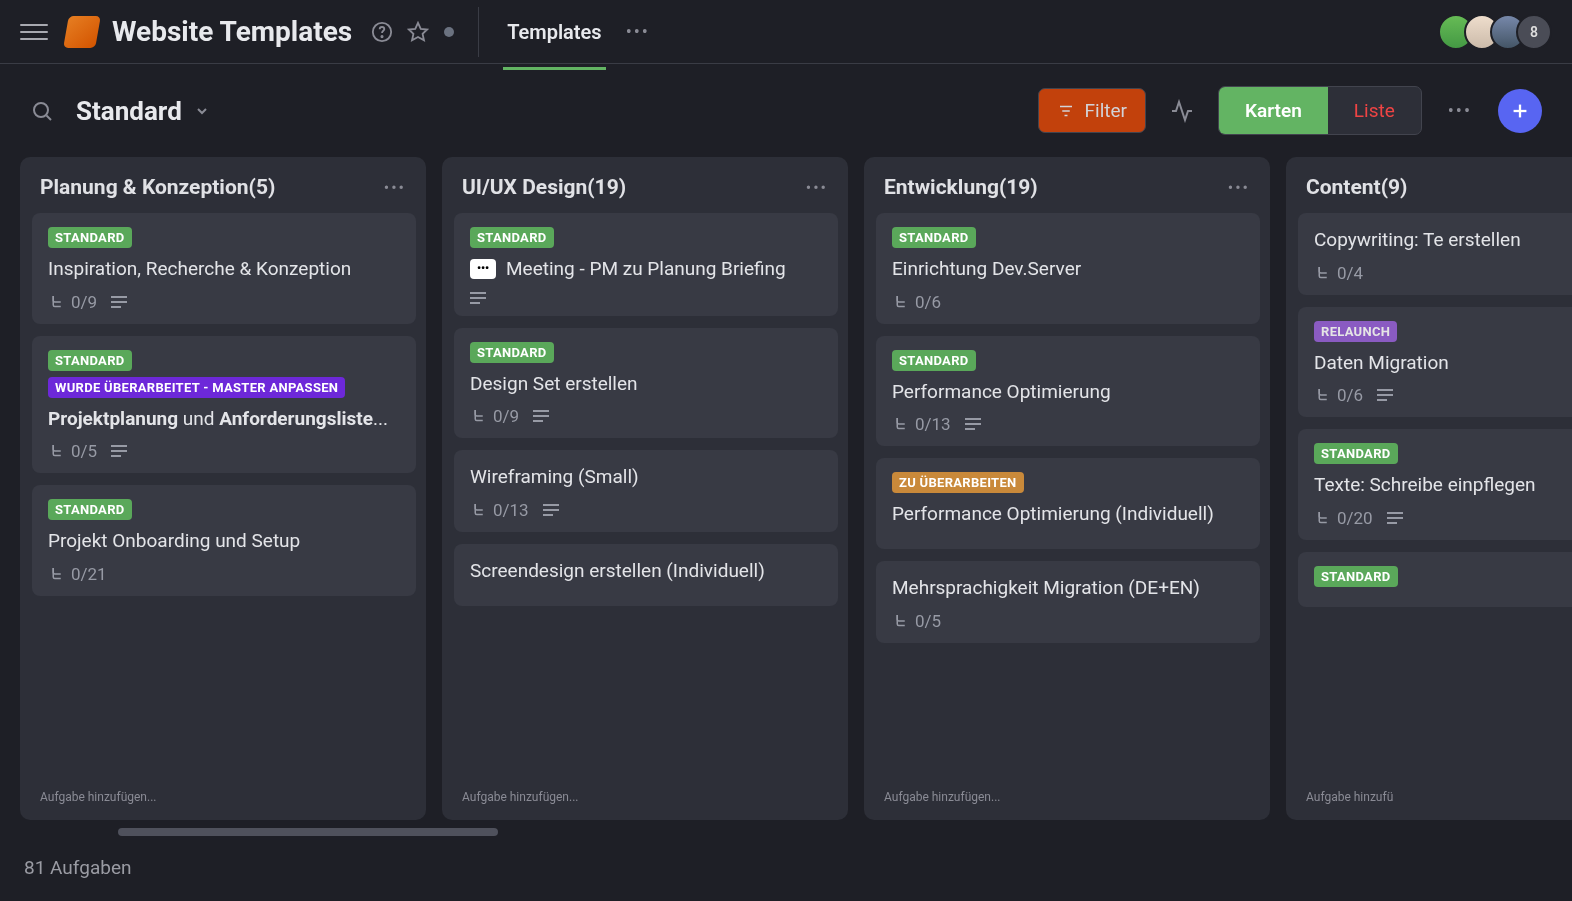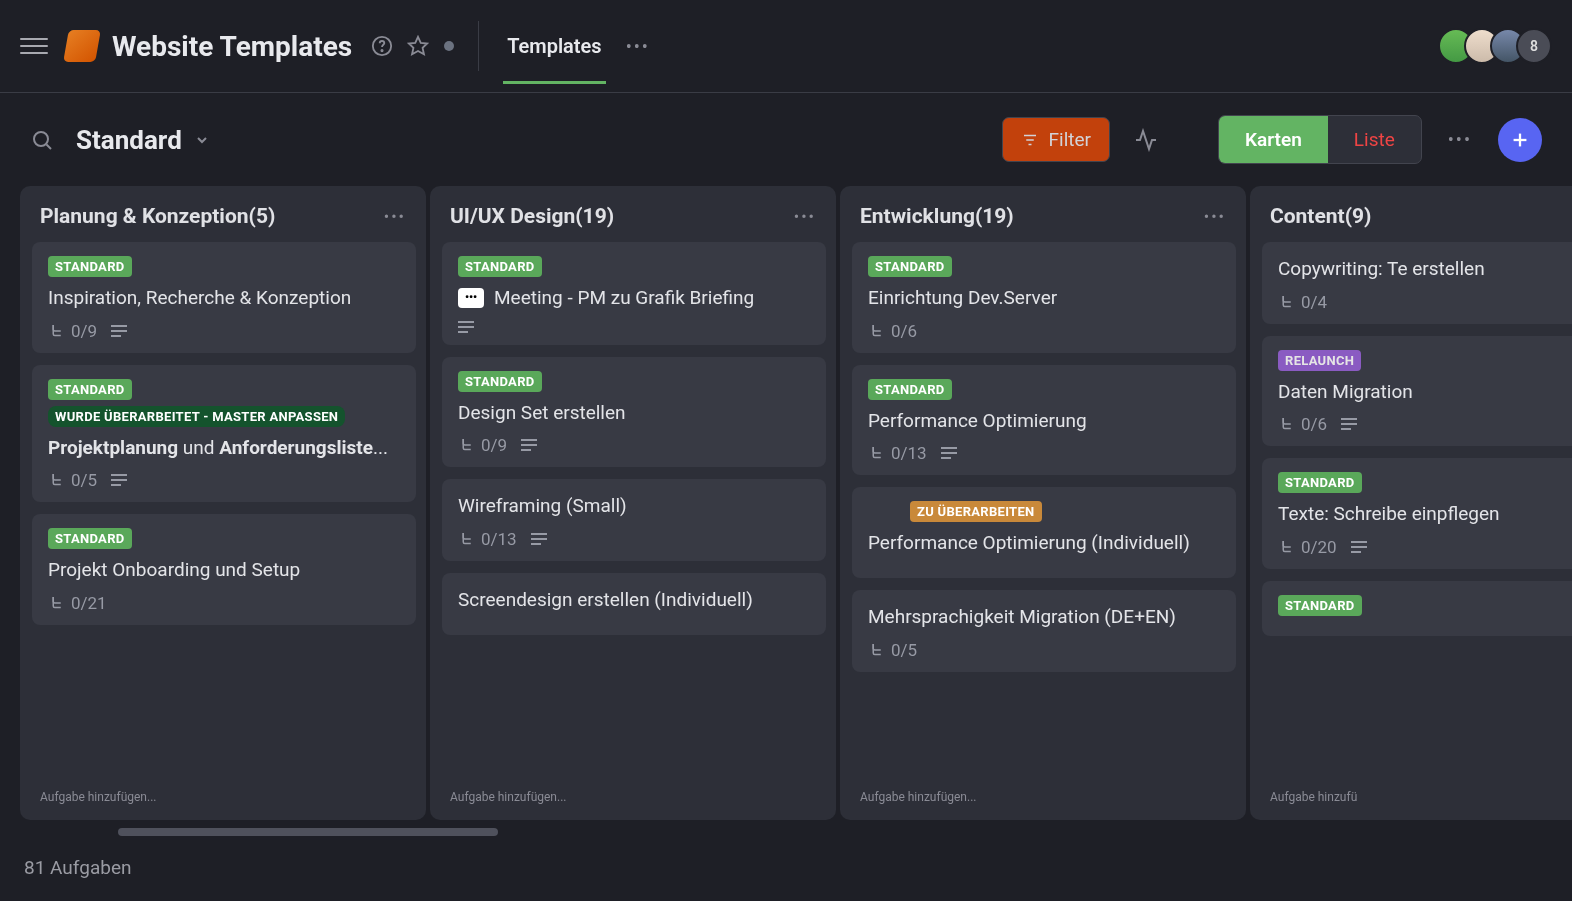--- a/index.html
+++ b/index.html
@@ -10,21 +10,21 @@
   width: 1572px;
   height: 901px;
   overflow: hidden;
   display: flex;
   flex-direction: column;
 }
 
 .header {
   display: flex;
   align-items: center;
-  height: 93px;
+  height: 64px;
   padding: 0 20px;
   border-bottom: 1px solid #3a3c45;
 }
 .hamburger {
   width: 28px; height: 28px; display: flex; flex-direction: column; justify-content: center; gap: 5px; cursor: pointer; margin-right: 18px;
 }
 .hamburger span { height: 2px; background: #a8a9b0; border-radius: 2px; }
 .app-icon {
   width: 32px; height: 32px; background: linear-gradient(135deg,#e67e22,#d35400); border-radius: 5px; transform: skewX(-10deg); margin-right: 14px;
 }
@@ -46,44 +46,44 @@
   display: flex; align-items: center; padding: 22px 30px; gap: 16px;
 }
 .search-icon { color:#8a8b95; }
 .view-name { font-size: 26px; font-weight: 700; color: #e8e9ed; margin-left: 6px; display:flex; align-items:center; gap:12px; cursor:pointer; }
 .chevron-down { color:#8a8b95; }
 .spacer { flex: 1; }
 .filter-btn {
   display:flex; align-items:center; gap:10px; background:#c2410c; border:1px solid #42444e; border-radius:7px; padding:10px 18px; font-size:19px; color:#d2d3d8; cursor:pointer;
 }
 .activity-icon { color:#8a8b95; margin: 0 8px; }
-.view-switch { display:flex; background:#2d2f38; border-radius:7px; overflow:hidden; border:1px solid #42444e;margin-left:36px; }
+.view-switch { display:flex; background:#2d2f38; border-radius:7px; overflow:hidden; border:1px solid #42444e; }
 .view-switch div { padding:12px 26px; font-size:19px; cursor:pointer; }
 .view-switch .active { background:#63b463; color:#fff; font-weight:600; }
 .view-switch .inactive { color:#ef4444;border-radius:16px; }
 .toolbar-more { color:#8a8b95; font-size:18px; letter-spacing:2px; margin:0 10px; cursor:pointer; }
 .add-btn { width:44px; height:44px; border-radius:50%; background:#5865f2; color:#fff; display:flex; align-items:center; justify-content:center; cursor:pointer; }
 
 
 .board-wrap { flex:1; overflow:hidden; display:flex; flex-direction:column; }
-.board { flex:1; display:flex; gap:4px; padding:0 20px 8px 20px; overflow-x:auto; overflow-y:hidden; }
+.board { flex:1; display:flex; gap:16px; padding:0 20px 8px 20px; overflow-x:auto; overflow-y:hidden; }
 .column { width: 406px; flex-shrink:0; background:#2d2f38; border-radius:10px; display:flex; flex-direction:column; max-height: 100%; }
 .col-header { display:flex; align-items:center; padding:18px 20px 14px 20px; }
 .col-title { font-size:21px; font-weight:700; color:#e0e1e5; }
 .col-more { margin-left:auto; color:#8a8b95; font-size:16px; letter-spacing:2px; cursor:pointer; }
 .cards { flex:1; overflow-y:auto; padding:0 10px 6px 12px; display:flex; flex-direction:column; gap:12px; }
 .cards::-webkit-scrollbar { width:10px; }
 .cards::-webkit-scrollbar-thumb { background:#4a4c56; border-radius:10px; }
 .cards::-webkit-scrollbar-track { background:transparent; }
 .card { background:#383a44; border-radius:8px; padding:14px 16px 12px 16px; cursor:pointer; }
 .labels { display:flex; flex-wrap:wrap; gap:6px; margin-bottom:8px; }
 .label { font-size:13px; font-weight:700; padding:3px 7px; border-radius:4px; letter-spacing:0.3px; }
 .label.green { background:#5aa85a; color:#fff; }
-.label.red { background:#14532d; color:#fff;border-radius:8px; }
-.label.orange { background:#c9893a; color:#fff;margin-left:42px; }
+.label.red { background:#6d28d9; color:#fff; }
+.label.orange { background:#c9893a; color:#fff; }
 .label.purple { background:#8a5bc2; color:#e5e5e5; }
 .card-title { font-size:19px; color:#e3e4e8; line-height:1.35; margin-bottom:10px; display:flex; align-items:flex-start; gap:10px; }
 .card-title .bold { font-weight:700; }
 .meeting-icon { background:#fff; color:#000; width:26px; height:20px; border-radius:4px; display:inline-flex; align-items:center; justify-content:center; font-size:11px; font-weight:900; flex-shrink:0; margin-top:3px; }
 .card-meta { display:flex; align-items:center; gap:14px; color:#979aa5; font-size:17px; }
 .meta-item { display:flex; align-items:center; gap:5px; }
 .desc-icon { display:inline-flex; flex-direction:column; gap:3px; }
 .desc-icon span { width:16px; height:2px; background:#979aa5; }
 .desc-icon span:last-child { width:10px; }
 .add-task { padding:16px 20px; color:#8a8b95; font-size:12px; cursor:pointer; }
@@ -251,21 +251,21 @@
           <span class="col-title">UI/UX Design(19)</span>
           <span class="col-more">•••</span>
         </div>
         <div class="cards">
           <div class="card">
             <div class="labels">
               <span class="label green">STANDARD</span>
             </div>
             <div class="card-title">
               <span class="meeting-icon">•••</span>
-              <span>Meeting - PM zu Grafik Briefing</span>
+              <span>Meeting - PM zu Planung Briefing</span>
             </div>
             <div class="card-meta">
               <span class="desc-icon">
                 <span></span>
                 <span></span>
                 <span></span>
               </span>
             </div>
           </div>
           <div class="card">

